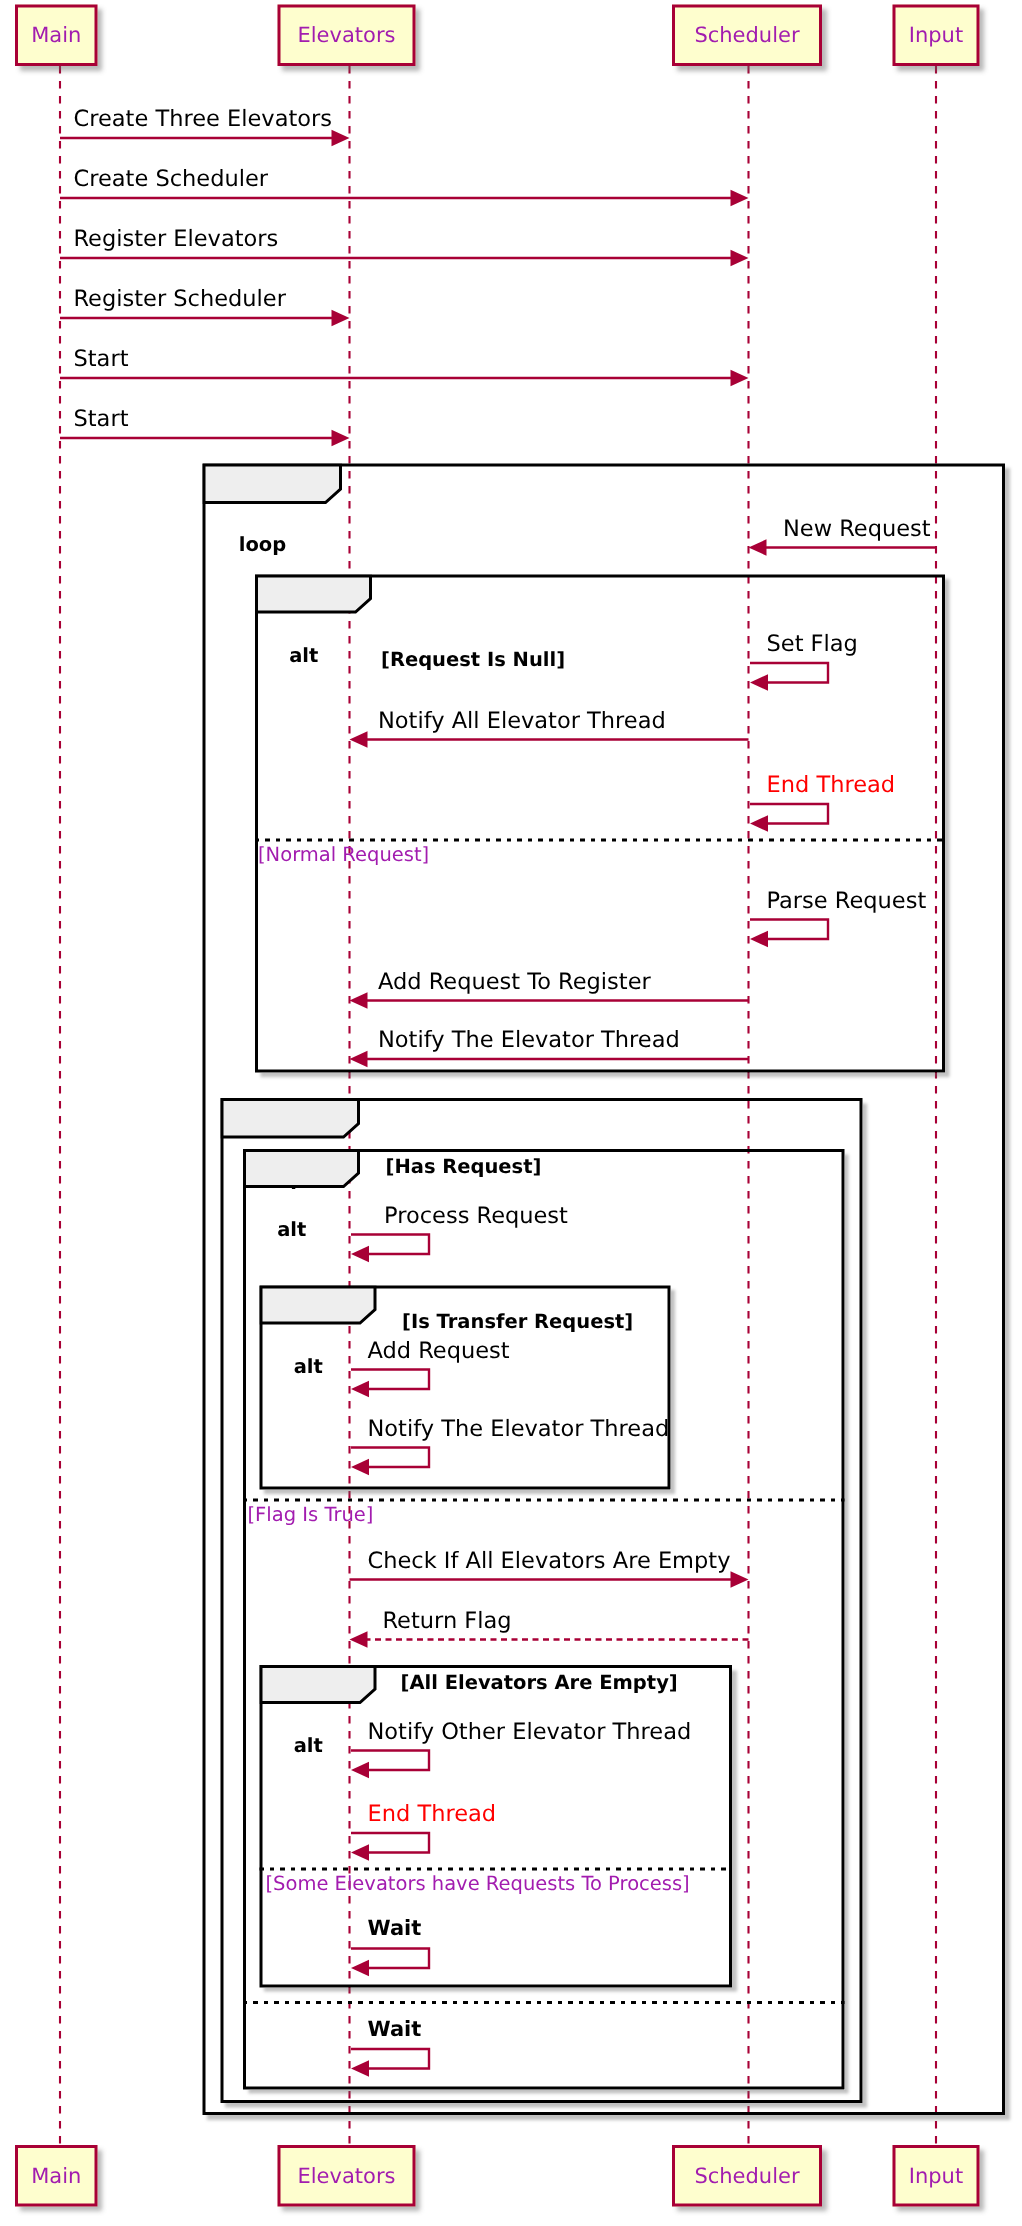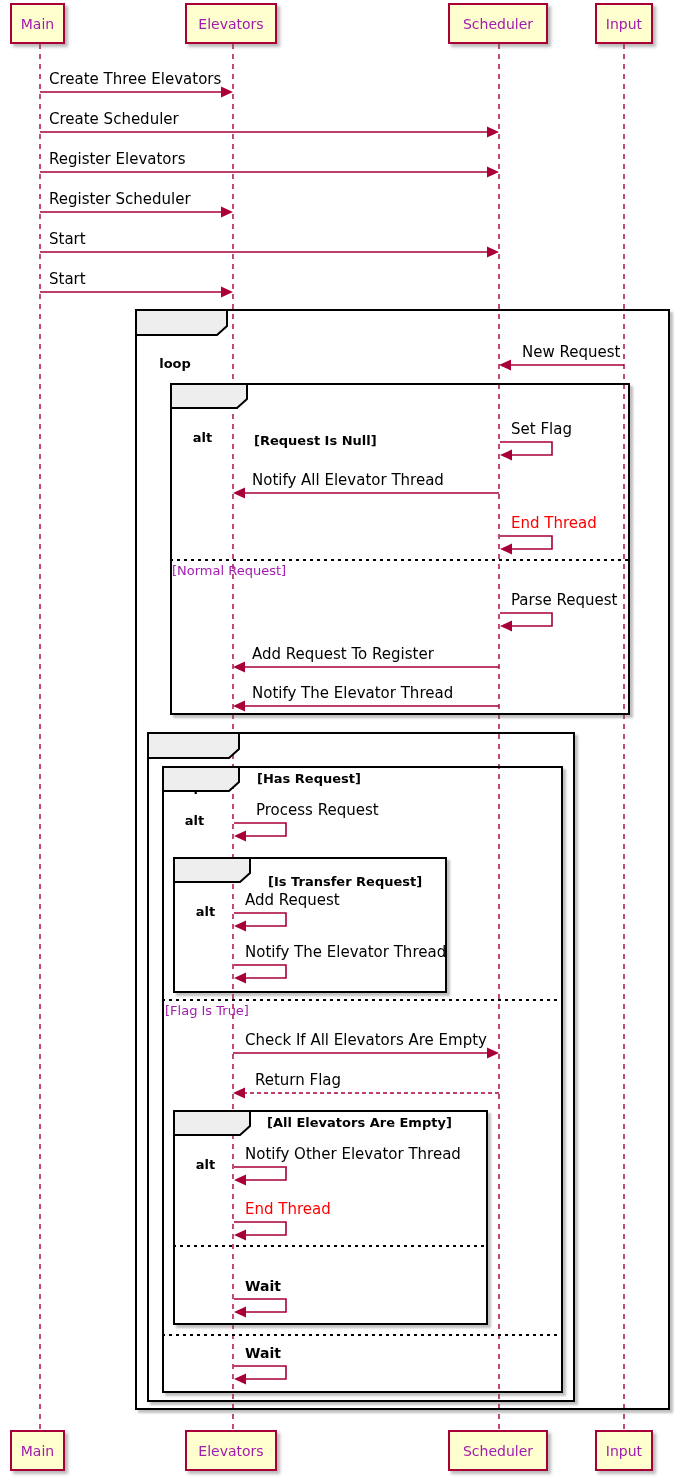--- a/index.html
+++ b/index.html
@@ -125,20 +125,21 @@
     <svg class="tab-shape" width="79" height="27" style="left: 173px; top: 1110px; position: absolute;">
       <path d="M1 1 H77 V16 L67 25 H1 Z" fill="#EEEEEE" stroke="#000000" stroke-width="2"></path>
     </svg>
     <span class="tab-label" style="left: 173px; top: 1115px; width: 65px;">alt</span>
     <span class="cond-label" style="left: 267px; top: 1115px;">[All Elevators Are Empty]</span>
     <div class="divider" style="left: 170px; top: 559px; width: 460px;"></div>
     <span class="divider-label" style="left: 172px; top: 563px;">[Normal Request]</span>
     <div class="divider" style="left: 162px; top: 999px; width: 401px;"></div>
     <span class="divider-label" style="left: 165px; top: 1003px;">[Flag Is True]</span>
     <div class="divider" style="left: 173px; top: 1245px; width: 315px;"></div>
+    <span class="divider-label" style="left: 177px; top: 1249px;">[Some Elevators have Requests To Process]</span>
     <div class="divider" style="left: 162px; top: 1334px; width: 401px;"></div>
     <span class="msg-label" style="left: 49px; top: 71px;">Create Three Elevators</span>
     <span class="msg-label" style="left: 49px; top: 111px;">Create Scheduler</span>
     <span class="msg-label" style="left: 49px; top: 151px;">Register Elevators</span>
     <span class="msg-label" style="left: 49px; top: 191px;">Register Scheduler</span>
     <span class="msg-label" style="left: 49px; top: 231px;">Start</span>
     <span class="msg-label" style="left: 49px; top: 271px;">Start</span>
     <span class="msg-label" style="left: 522px; top: 344px;">New Request</span>
     <span class="msg-label" style="left: 511px; top: 421px;">Set Flag</span>
     <span class="msg-label" style="left: 252px; top: 472px;">Notify All Elevator Thread</span>

